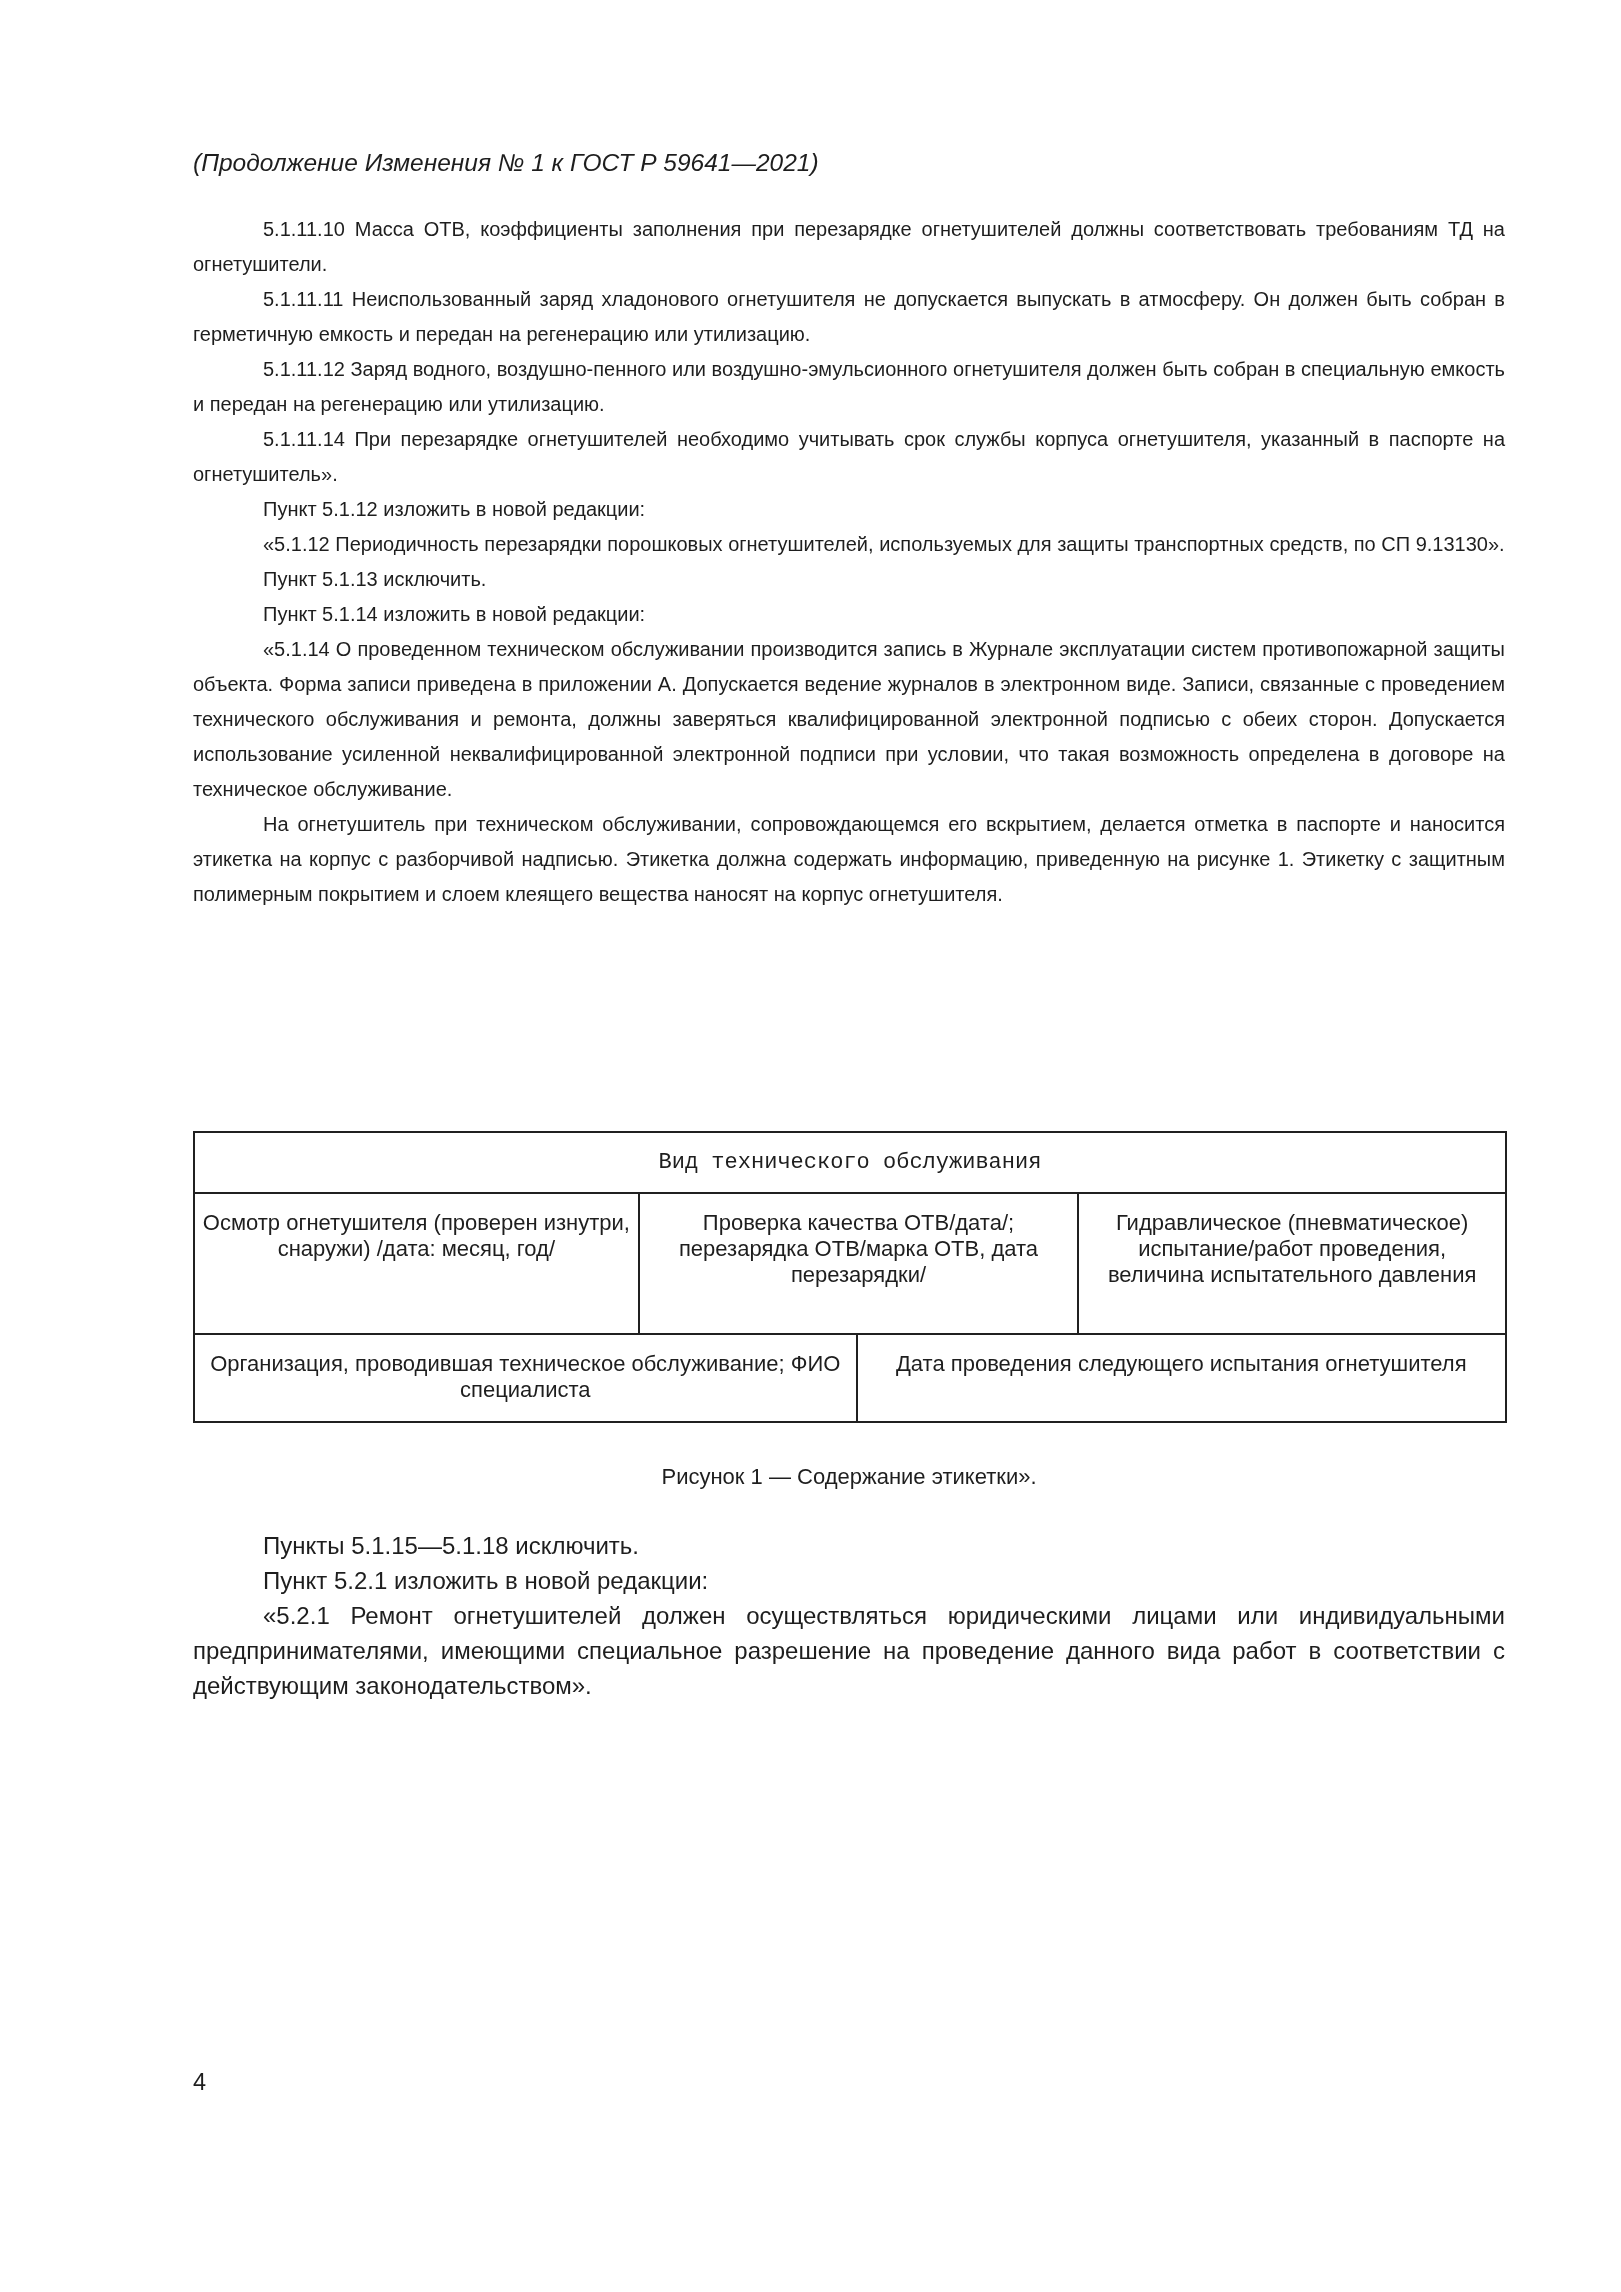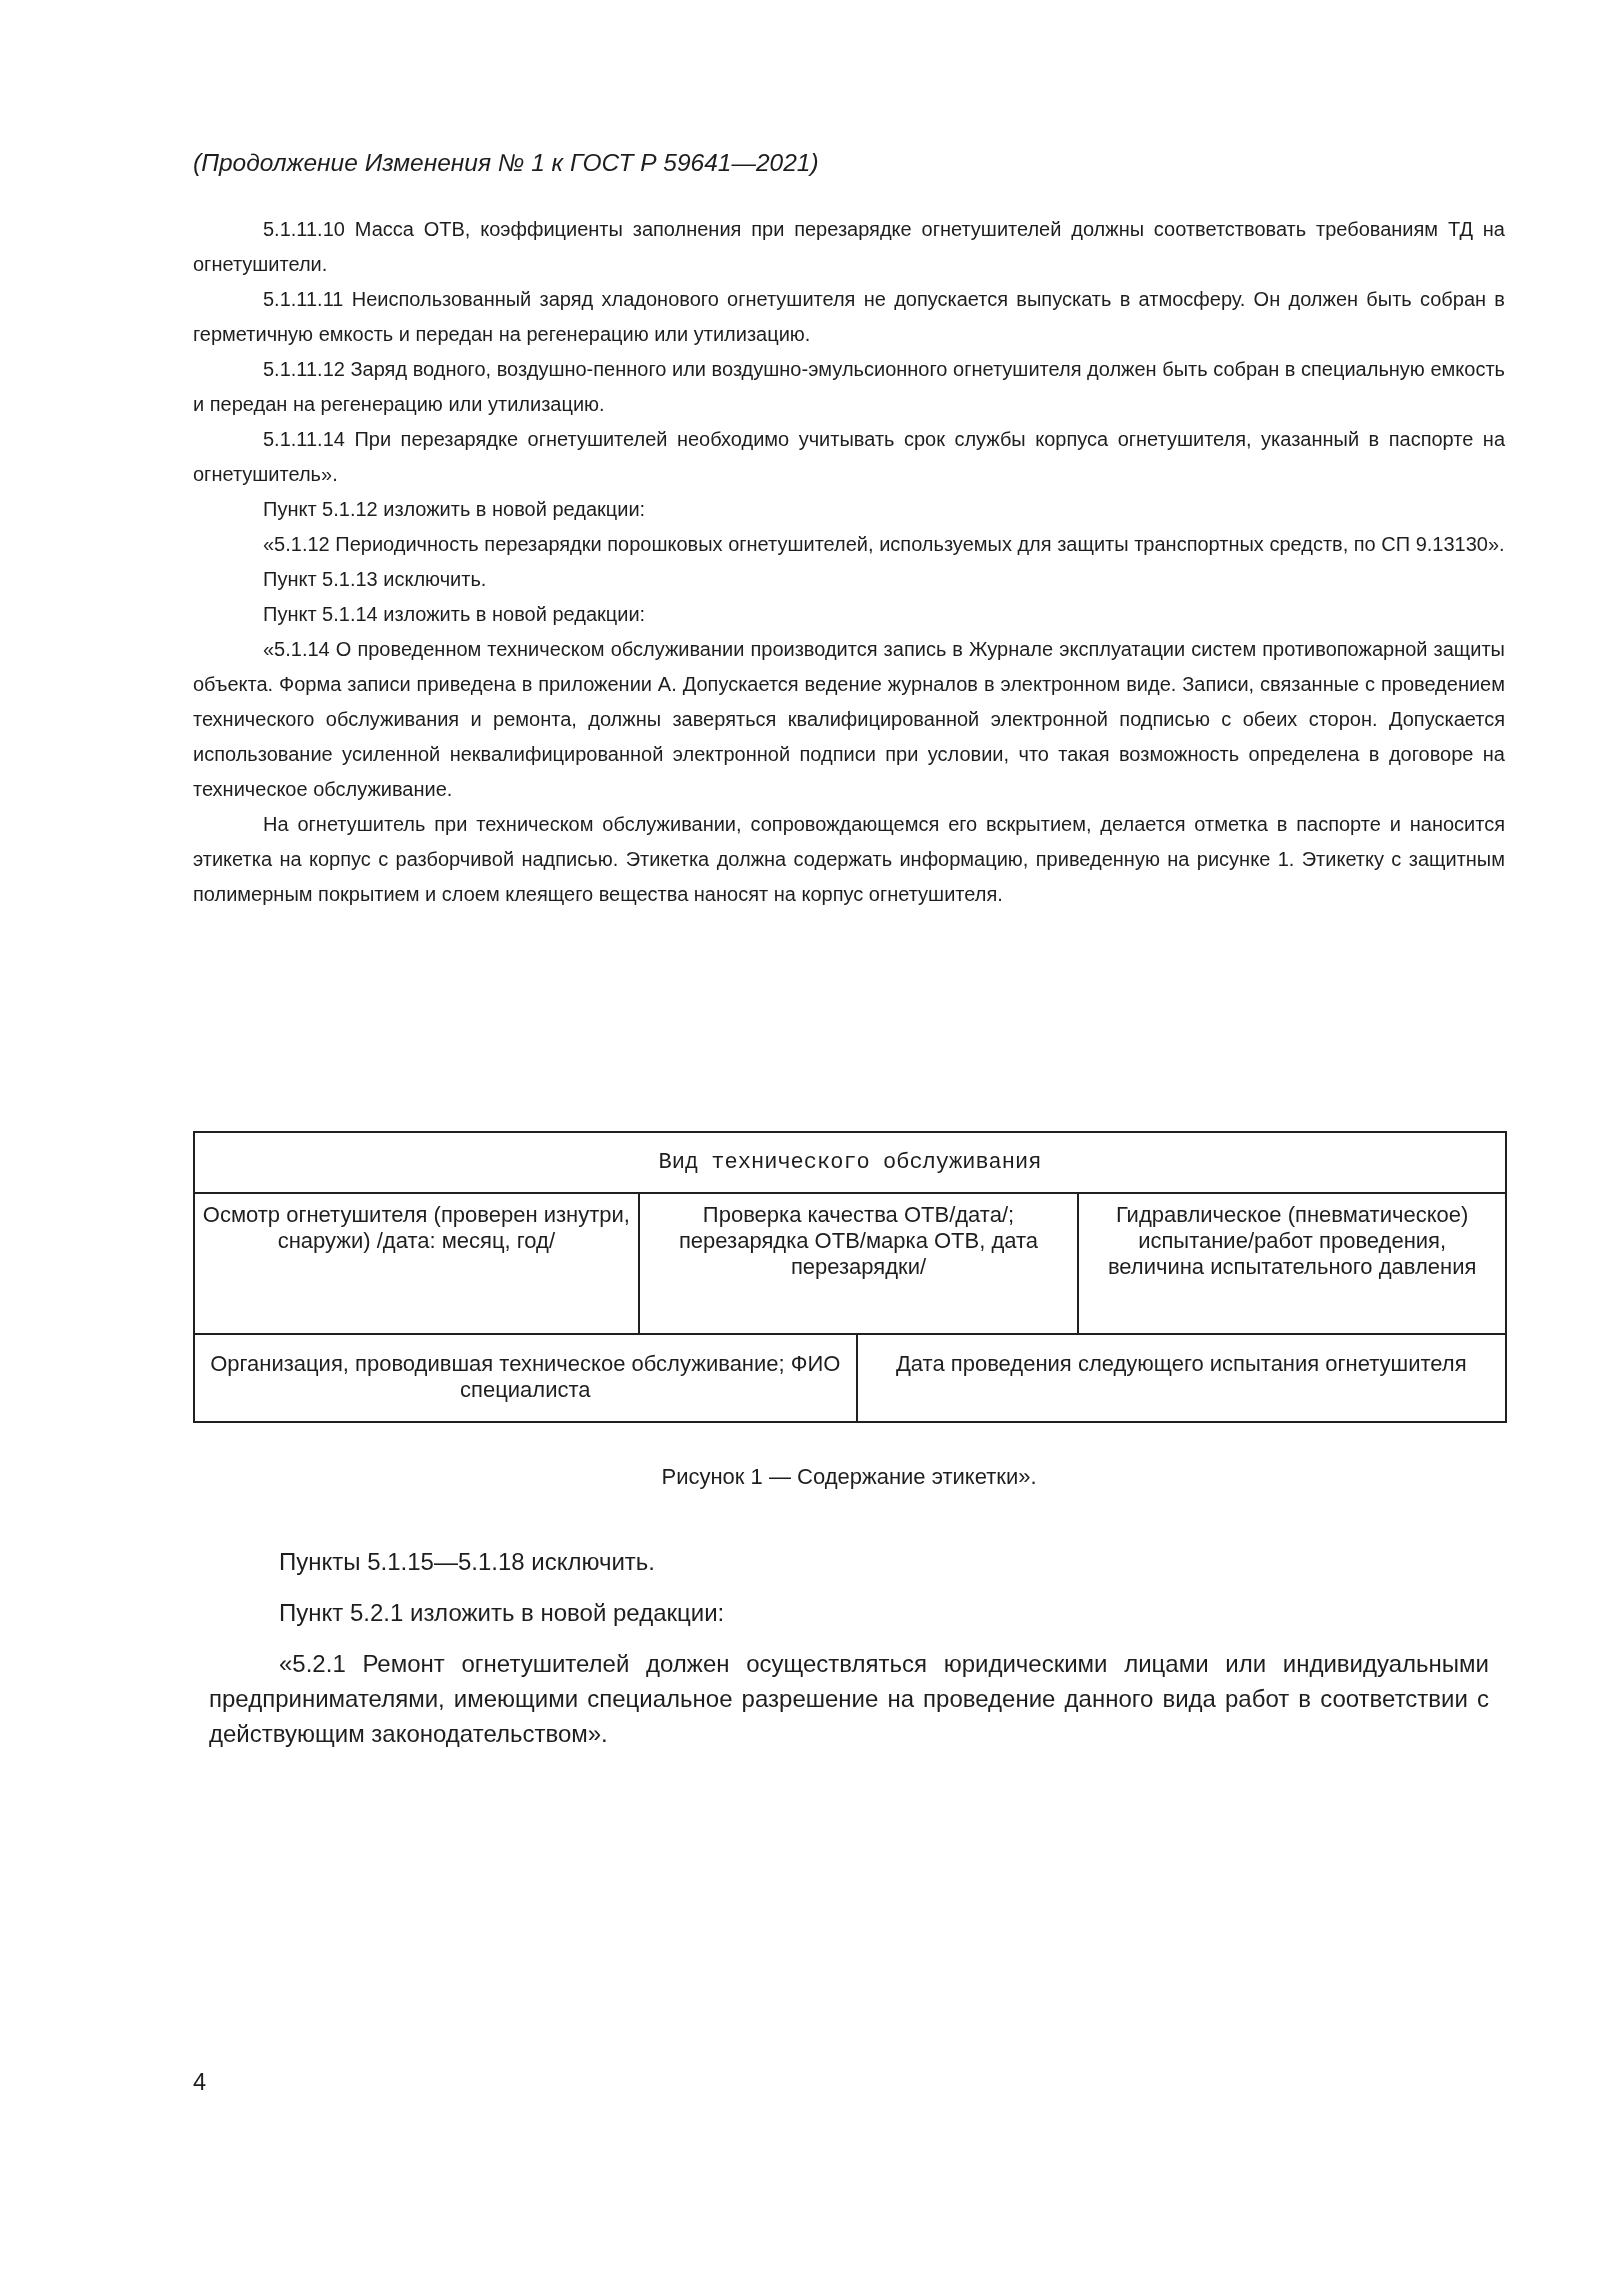--- a/index.html
+++ b/index.html
@@ -8,27 +8,27 @@
   .running-head { position: absolute; left: 193px; top: 147px; width: 1312px;
                   text-align: left; font-style: italic; font-size: 24.5px; line-height: 31px; }
   .body-text { position: absolute; left: 193px; top: 212px; width: 1312px;
                font-size: 20px; line-height: 35px; }
   .body-text p { margin: 0; text-indent: 70px; text-align: justify; }
   .figure { position: absolute; left: 193px; top: 1131px; width: 1314px; }
   .label-table { width: 100%; border-collapse: collapse; table-layout: fixed; }
   .label-table td { border: 2.9px solid #202020; text-align: center; vertical-align: top;
                     font-size: 22px; line-height: 26px; padding: 0 7.8px; }
   .row-head td { height: 59px; vertical-align: middle; font-family: Liberation Mono, monospace; }
-  .row-mid td { height: 141px; padding-top: 8px; box-sizing: border-box; }
+  .row-mid td { height: 141px; padding-top: 16px; box-sizing: border-box; }
   .row-bot td { height: 88px; padding-top: 16px; box-sizing: border-box; }
   .caption { position: absolute; left: 193px; top: 1462px; width: 1312px; text-align: center;
              font-size: 22px; line-height: 29px; }
   .tail-text { position: absolute; left: 193px; top: 1528px; width: 1312px;
                font-size: 24px; line-height: 35px; }
-  .tail-text p { margin: 16px; text-indent: 70px; text-align: justify; }
+  .tail-text p { margin: 0; text-indent: 70px; text-align: justify; }
   .page-number { position: absolute; left: 193px; top: 2068px; font-size: 23.5px; line-height: 29px; }
 </style>
 </head>
 <body>
 
 <div class="running-head">(Продолжение Изменения № 1 к ГОСТ Р 59641—2021)</div>
 
 <div class="body-text">
   <p>5.1.11.10 Масса ОТВ, коэффициенты заполнения при перезарядке огнетушителей должны соответствовать требованиям ТД на огнетушители.</p>
   <p>5.1.11.11 Неиспользованный заряд хладонового огнетушителя не допускается выпускать в атмосферу. Он должен быть собран в герметичную емкость и передан на регенерацию или утилизацию.</p>

